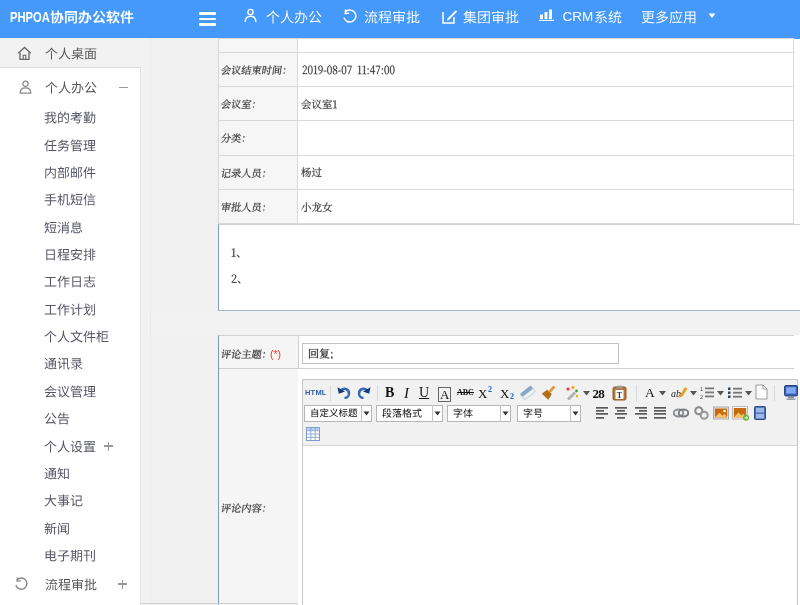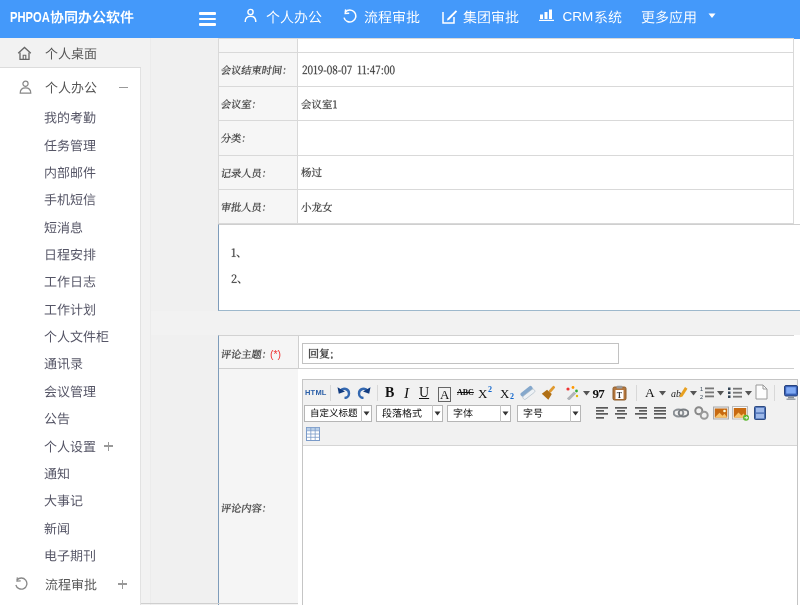--- a/index.html
+++ b/index.html
@@ -561,21 +561,21 @@
     <svg class="a" style="left:564.0px;top:385.0px" width="16" height="15" viewBox="0 0 16 15">
       <rect x="6" y="6" width="3" height="10" transform="rotate(45 7.5 11)" fill="#b0b4b8"></rect>
       <circle cx="4" cy="4" r="1.6" fill="#e33"></circle>
       <circle cx="9" cy="2.5" r="1.4" fill="#f90"></circle>
       <circle cx="12.5" cy="6" r="1.4" fill="#3a3"></circle>
       <circle cx="13" cy="11" r="1.2" fill="#e6b800"></circle>
     </svg>
     <svg class="a" style="left:583.0px;top:391.0px" width="7" height="5" viewBox="0 0 7 5">
       <path d="M0 0 L7 0 L3.5 4.5 Z" fill="#555"></path>
     </svg>
-    <div class="a" style="left:592.5px;top:386.5px;font-family:'Liberation Serif',serif;font-size:13.0px;line-height:13.0px;font-weight:bold;color:#111;white-space:pre;letter-spacing:-0.80px;">97</div>
+    <div class="a" style="left:592.5px;top:386.5px;font-family:'Liberation Serif',serif;font-size:13.0px;line-height:13.0px;font-weight:bold;color:#111;white-space:pre;letter-spacing:-0.80px;">28</div>
     <svg class="a" style="left:612.0px;top:385.0px" width="15" height="16" viewBox="0 0 15 16">
       <rect x="1" y="2" width="13" height="13" rx="1.5" fill="#b4763c" stroke="#8a5a28" stroke-width="1"></rect>
       <rect x="4.5" y="0.8" width="6" height="2.6" rx="1" fill="#999"></rect>
       <rect x="3.5" y="5" width="8" height="9" fill="#fff"></rect>
       <text x="7.5" y="12.5" font-size="8" font-weight="bold" fill="#333" text-anchor="middle" font-family="Liberation Serif">T</text>
     </svg>
     <div class="a" style="left:636.0px;top:385.0px;width:1.0px;height:16.0px;background:#d8d8d8"></div>
     <div class="a" style="left:645.0px;top:386.2px;font-family:'Liberation Serif',serif;font-size:13.5px;line-height:13.5px;font-weight:normal;color:#111;white-space:pre;">A</div>
     <svg class="a" style="left:659.0px;top:391.0px" width="7" height="5" viewBox="0 0 7 5">
       <path d="M0 0 L7 0 L3.5 4.5 Z" fill="#555"></path>

